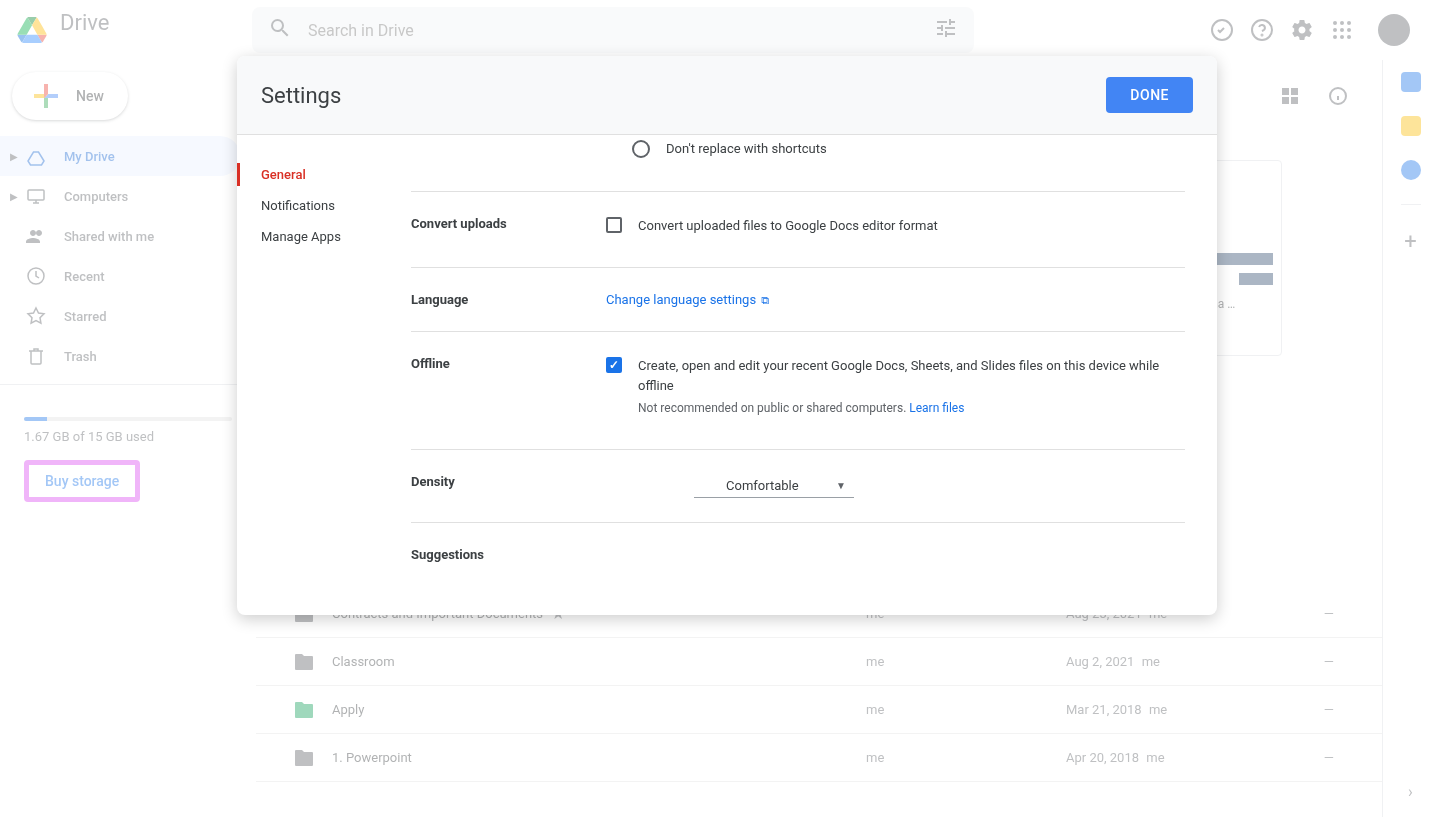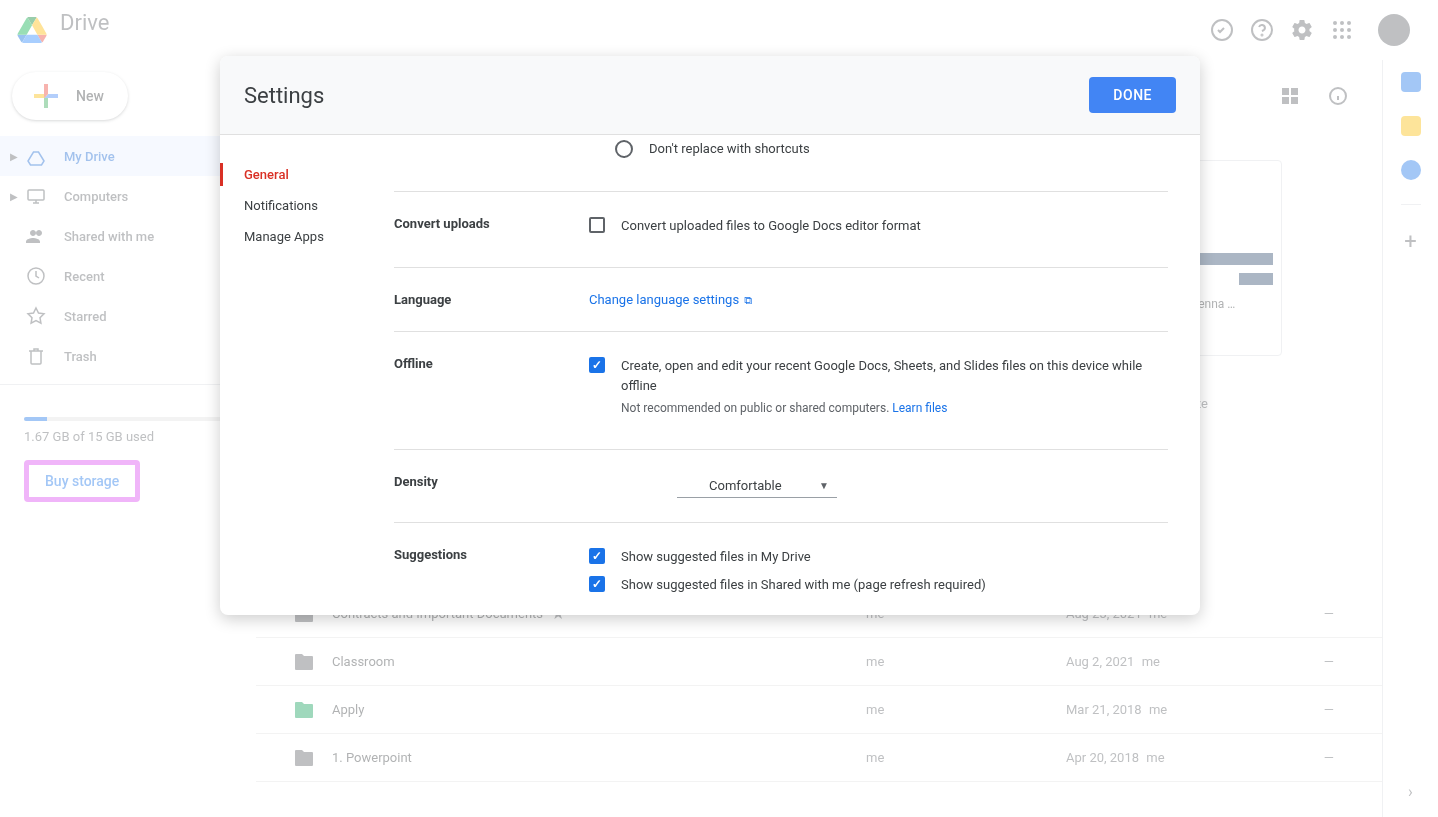--- a/index.html
+++ b/index.html
@@ -53,21 +53,21 @@
 .rail-keep { background: #fbbc04; }
 .rail-tasks { background: #1a73e8; border-radius: 50%; }
 .rail-divider { width: 20px; border-top: 1px solid #dadce0; }
 .rail-plus { color: #5f6368; font-size: 22px; }
 .rail-expand { margin-top: auto; margin-bottom: 16px; color: #5f6368; }
 
 
 .overlay { position: absolute; inset: 0; background: rgba(255,255,255,0.6); z-index: 100; }
 
 
-.modal { position: absolute; left: 220px; top: 56px; width: 980px; height: 559px; background: #fff; border-radius: 8px; box-shadow: 0 4px 16px rgba(0,0,0,0.2); z-index: 200; display: flex; flex-direction: column; overflow: hidden; }
+.modal { position: absolute; left: 237px; top: 56px; width: 980px; height: 559px; background: #fff; border-radius: 8px; box-shadow: 0 4px 16px rgba(0,0,0,0.2); z-index: 200; display: flex; flex-direction: column; overflow: hidden; }
 .modal-header { height: 79px; background: #f8f9fa; border-bottom: 1px solid #e0e0e0; display: flex; align-items: center; padding: 0 24px; }
 .modal-title { font-size: 22px; color: #3c4043; }
 .done-btn { margin-left: auto; background: #4285f4; color: #fff; padding: 10px 24px; border: none; border-radius: 4px; font-size: 14px; font-weight: 500; cursor: pointer; letter-spacing: 0.5px; }
 .modal-body { flex: 1; display: flex; overflow: hidden; }
 .settings-nav { width: 150px; padding: 24px 0; flex-shrink: 0; }
 .settings-nav-item { padding: 8px 24px; font-size: 13px; color: #3c4043; cursor: pointer; position: relative; }
 .settings-nav-item.active { color: #d93025; font-weight: 500; }
 .settings-nav-item.active::before { content: ''; position: absolute; left: 0; top: 4px; bottom: 4px; width: 3px; background: #d93025; }
 .settings-content { flex: 1; overflow-y: auto; padding: 0 32px 24px 24px; }
 .settings-content::-webkit-scrollbar { width: 8px; }
@@ -104,20 +104,29 @@
           <path fill="#0066da" d="M6.6 66.85l3.85 6.65c.8 1.4 1.95 2.5 3.3 3.3L27.5 53H0c0 1.55.4 3.1 1.2 4.5z"></path>
           <path fill="#00ac47" d="M43.65 25L29.9 1.2c-1.35.8-2.5 1.9-3.3 3.3l-25.4 44a9.06 9.06 0 0 0-1.2 4.5h27.5z"></path>
           <path fill="#ea4335" d="M73.55 76.8c1.35-.8 2.5-1.9 3.3-3.3l1.6-2.75 7.65-13.25c.8-1.4 1.2-2.95 1.2-4.5h-27.5l5.85 11.5z"></path>
           <path fill="#00832d" d="M43.65 25L57.4 1.2C56.05.4 54.5 0 52.95 0h-18.6c-1.55 0-3.1.45-4.45 1.2z"></path>
           <path fill="#2684fc" d="M59.8 53H27.5L13.75 76.8c1.35.8 2.9 1.2 4.45 1.2h50.9c1.55 0 3.1-.45 4.45-1.2z"></path>
           <path fill="#ffba00" d="M73.4 26.5l-12.7-22c-.8-1.4-1.95-2.5-3.3-3.3L43.65 25l16.15 28h27.45c0-1.55-.4-3.1-1.2-4.5z"></path>
         </svg>
     </div>
     <span class="drive-title">Drive</span>
   </div>
+  <div class="search-bar">
+    <span class="search-icon"><svg width="24" height="24" fill="currentColor">
+          <path d="M15.5 14h-.79l-.28-.27A6.471 6.471 0 0016 9.5 6.5 6.5 0 109.5 16c1.61 0 3.09-.59 4.23-1.57l.27.28v.79l5 4.99L20.49 19l-4.99-5zm-6 0C7.01 14 5 11.99 5 9.5S7.01 5 9.5 5 14 7.01 14 9.5 11.99 14 9.5 14z"></path>
+        </svg></span>
+    <input class="search-input" placeholder="Search in Drive" style="">
+    <span class="search-tune"><svg width="24" height="24" fill="currentColor">
+          <path d="M3 17v2h6v-2H3zM3 5v2h10V5H3zm10 16v-2h8v-2h-8v-2h-2v6h2zM7 9v2H3v2h4v2h2V9H7zm14 4v-2H11v2h10zm-6-4h2V7h4V5h-4V3h-2v6z"></path>
+        </svg></span>
+  </div>
   <div class="header-actions">
     <span class="header-icon">
         <svg width="24" height="24" fill="none" stroke="currentColor" stroke-width="2">
           <circle cx="12" cy="12" r="10"></circle>
           <path d="M8 12l2 2 4-4"></path>
         </svg>
       </span>
     <span class="header-icon">
         <svg width="24" height="24" fill="none" stroke="currentColor" stroke-width="2">
           <circle cx="12" cy="12" r="10"></circle>
@@ -367,26 +376,16 @@
         <div class="setting-label">Density</div>
         <div class="setting-control">
           <div class="density-select">
             <span>Comfortable</span>
             <span class="dropdown-arrow">▼</span>
           </div>
         </div>
       </div>
       <div class="setting-row no-border">
         <div class="setting-label">Suggestions</div>
-        <div class="setting-control">
-          <div class="checkbox-option">
-            <div class="checkbox-box checked"></div>
-            <div class="option-text">Show suggested files in My Drive</div>
-          </div>
-          <div class="checkbox-option">
-            <div class="checkbox-box checked"></div>
-            <div class="option-text">Show suggested files in Shared with me (page refresh required)</div>
-          </div>
-        </div>
       </div>
     </div>
   </div>
 </div>
 
 </body></html>

